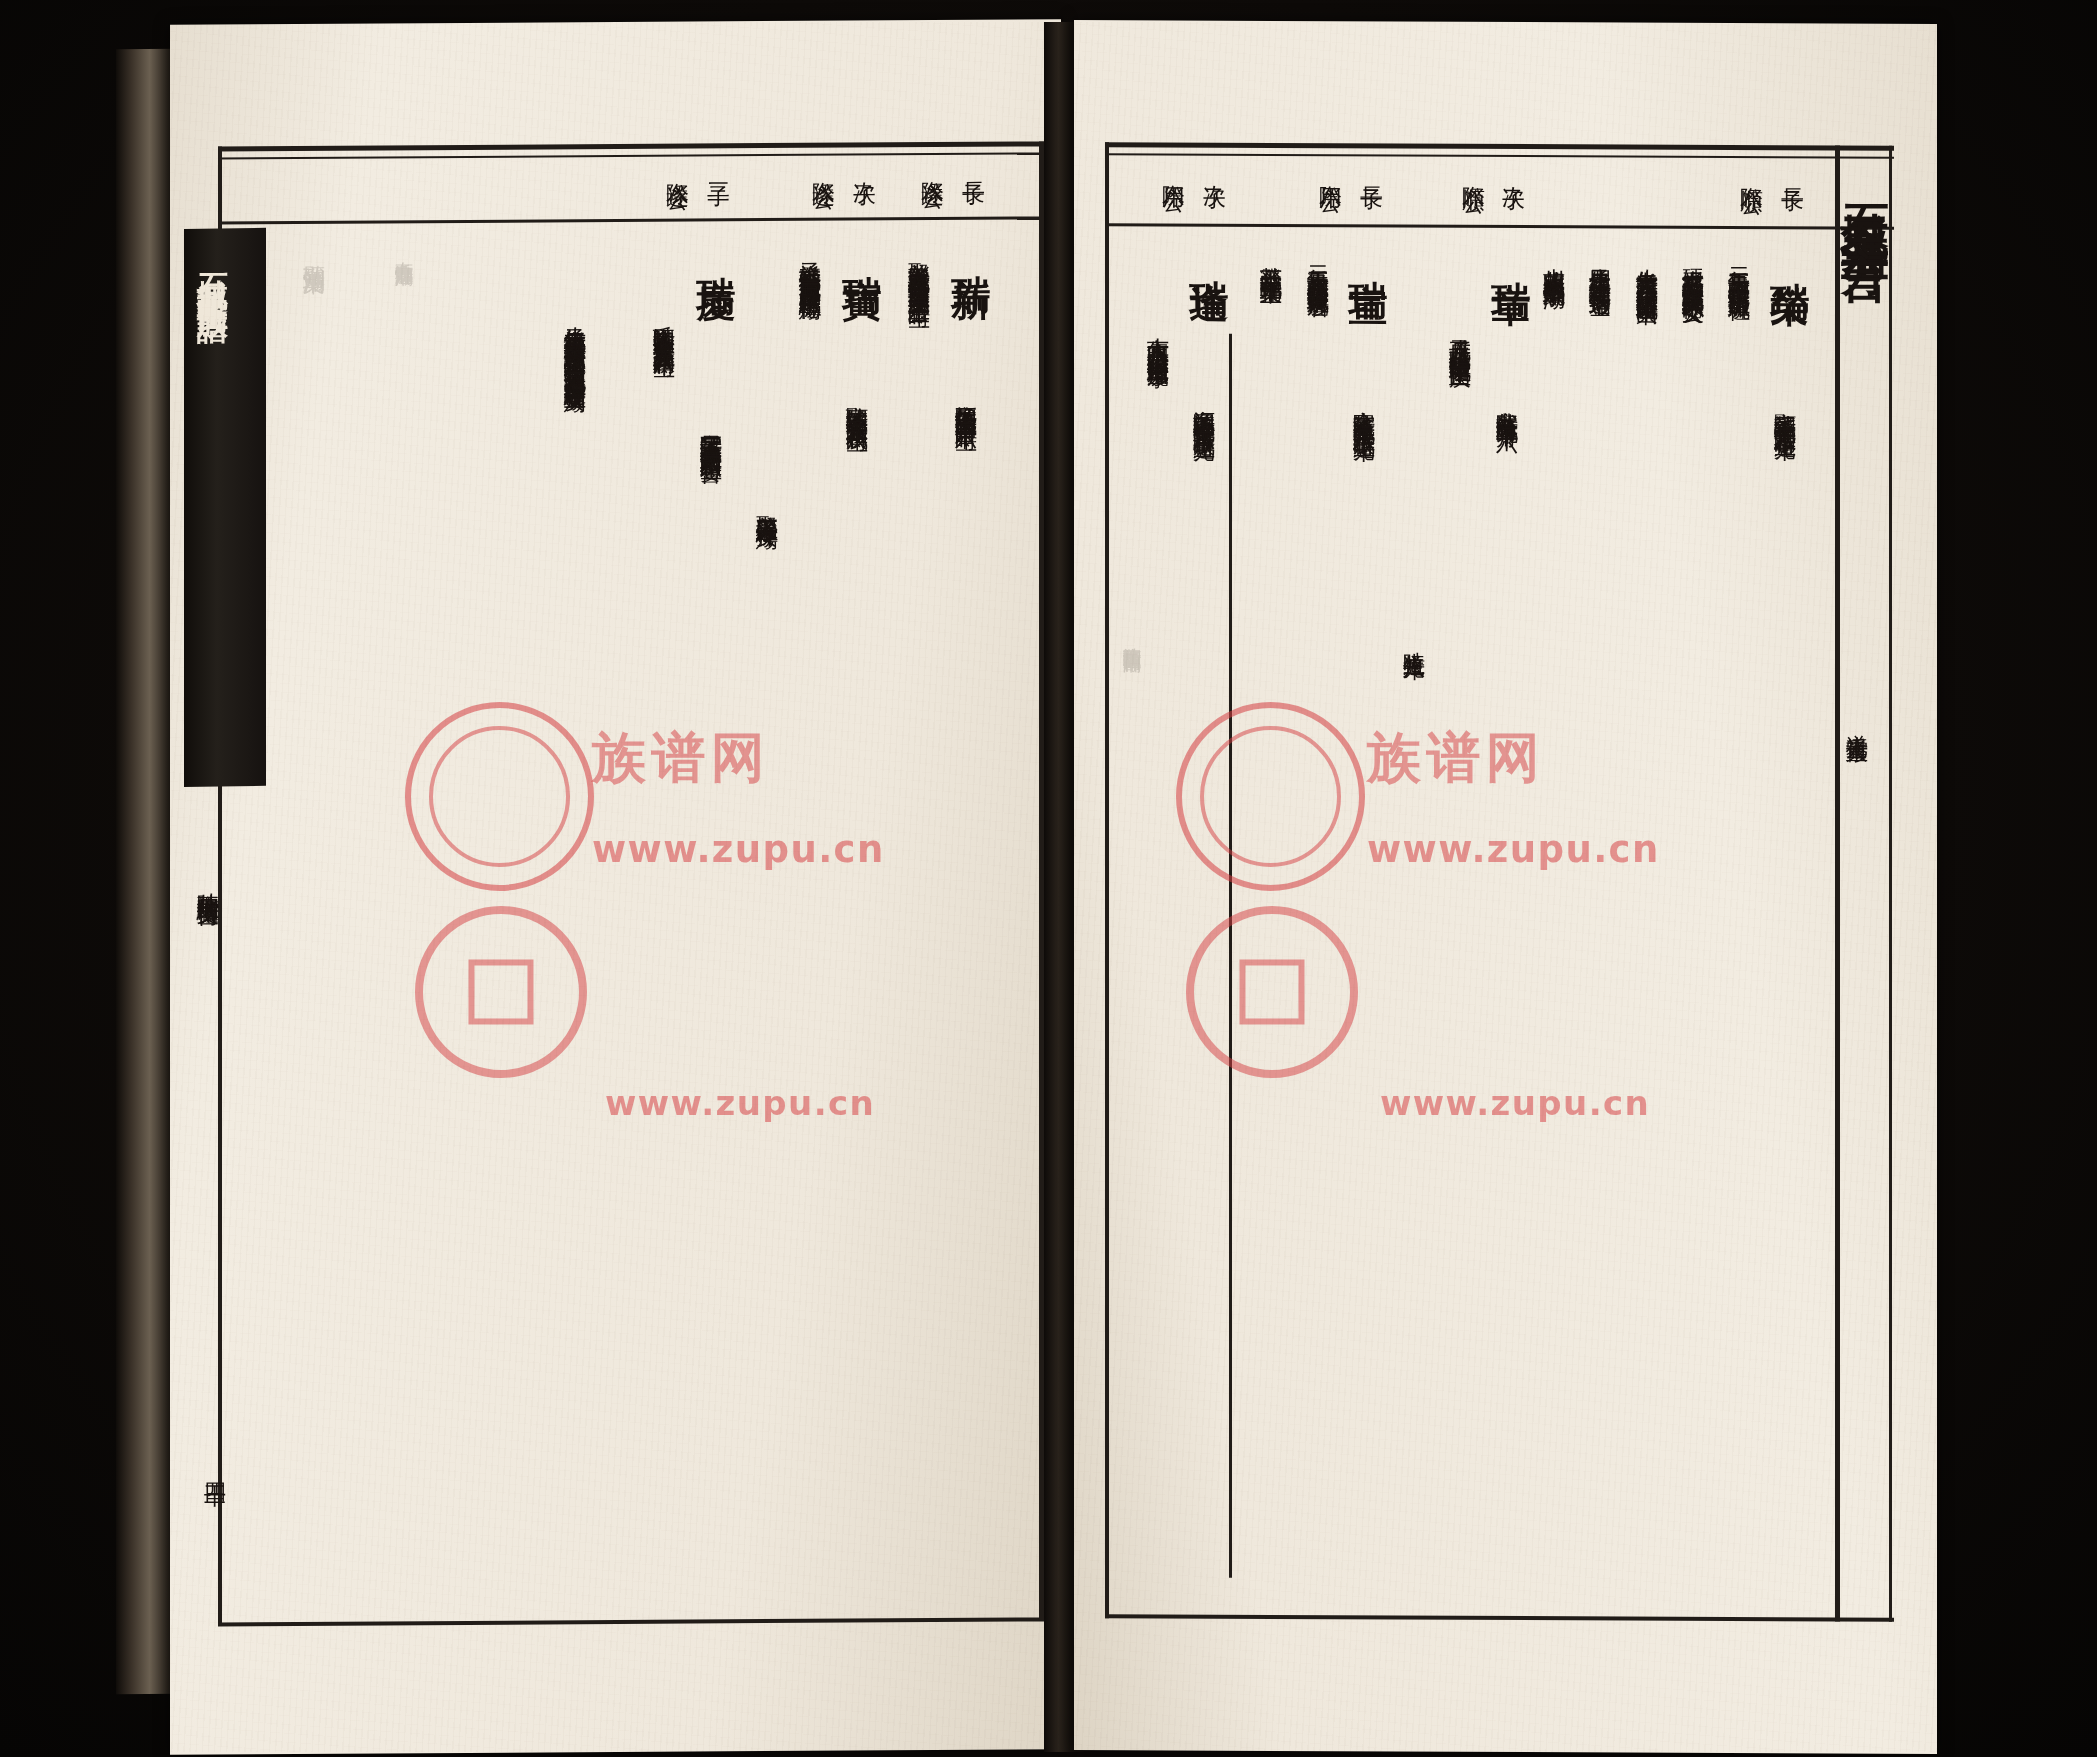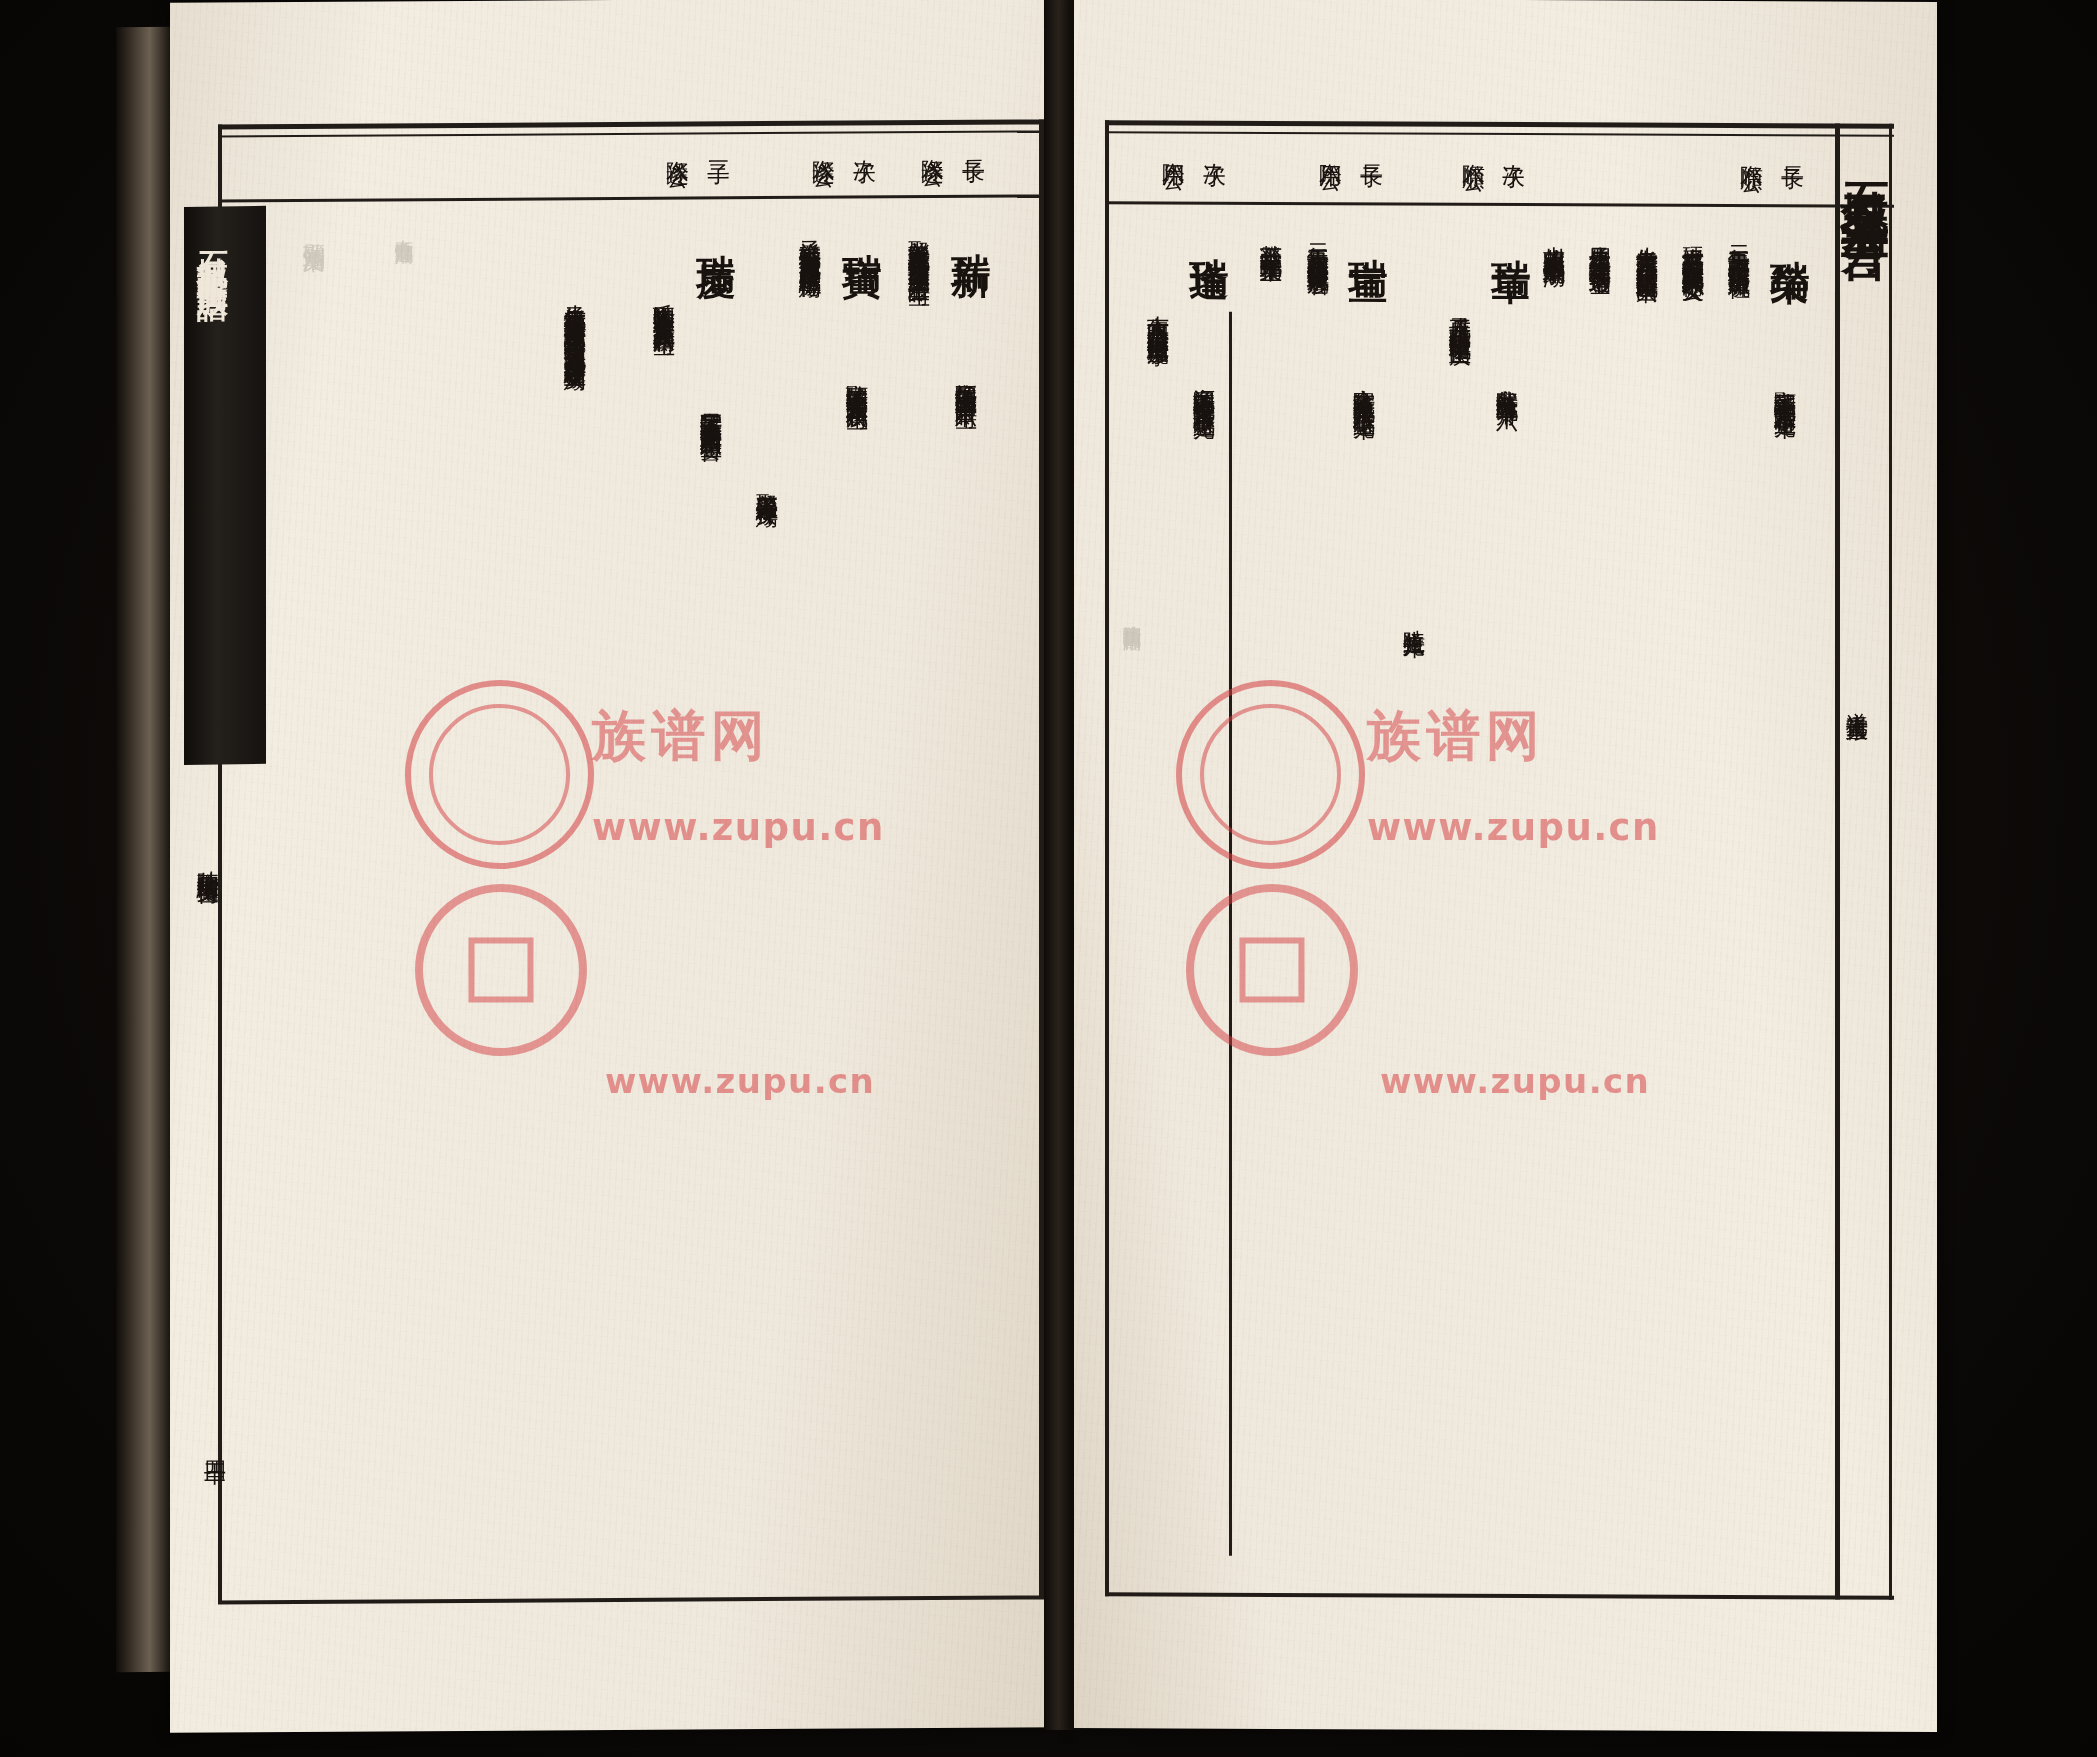--- a/index.html
+++ b/index.html
@@ -5,21 +5,21 @@
   html,body{margin:0;padding:0;background:#0a0806;}
   body{width:2097px;height:1758px;overflow:hidden;font-family:"DejaVu Serif", serif;}
 
   #page{position:relative;width:2097px;height:1758px;background:#0d0a08;overflow:hidden;}
 
   
   .bg-dark{position:absolute;inset:0;background:
       radial-gradient(ellipse at 50% 45%, #1a1512 0%, #0d0a08 60%, #060504 100%);}
 
   
-  .book{position:absolute;left:170px;top:0;width:1768px;height:1730px;}
+  .book{position:absolute;left:170px;top:22px;width:1768px;height:1730px;}
 
   .leaf{position:absolute;top:0;height:100%;
         background:linear-gradient(#efe9dd,#e8e0d2 40%,#e3dbcc);
         box-shadow:0 0 15px rgba(0,0,0,.55);}
   .leaf.left{left:0;width:891px;
         transform:skewY(-0.35deg);
         background:linear-gradient(100deg,#e6ded0 0%,#f2ece1 18%,#efe8dc 70%,#ded5c5 100%);}
   .leaf.right{left:904px;width:863px;
         transform:skewY(0.25deg);
         background:linear-gradient(80deg,#ddd4c4 0%,#efe8dc 18%,#f2ece1 70%,#e7dfd1 100%);}

